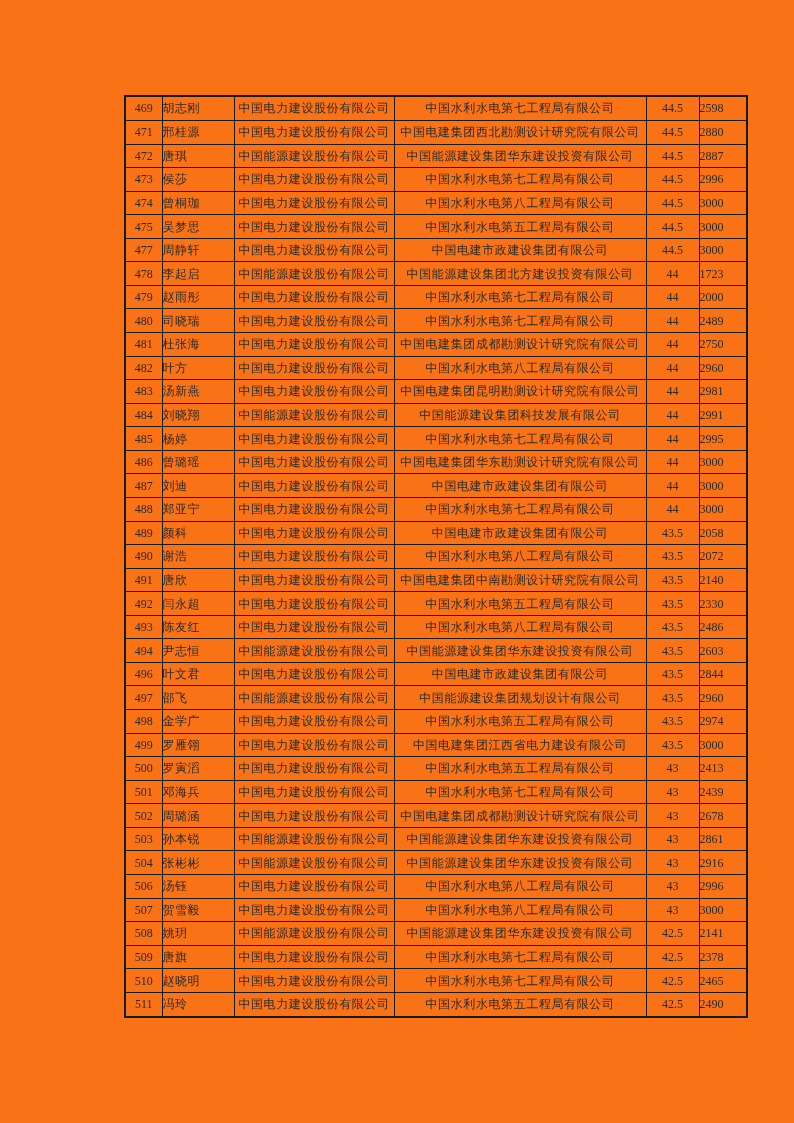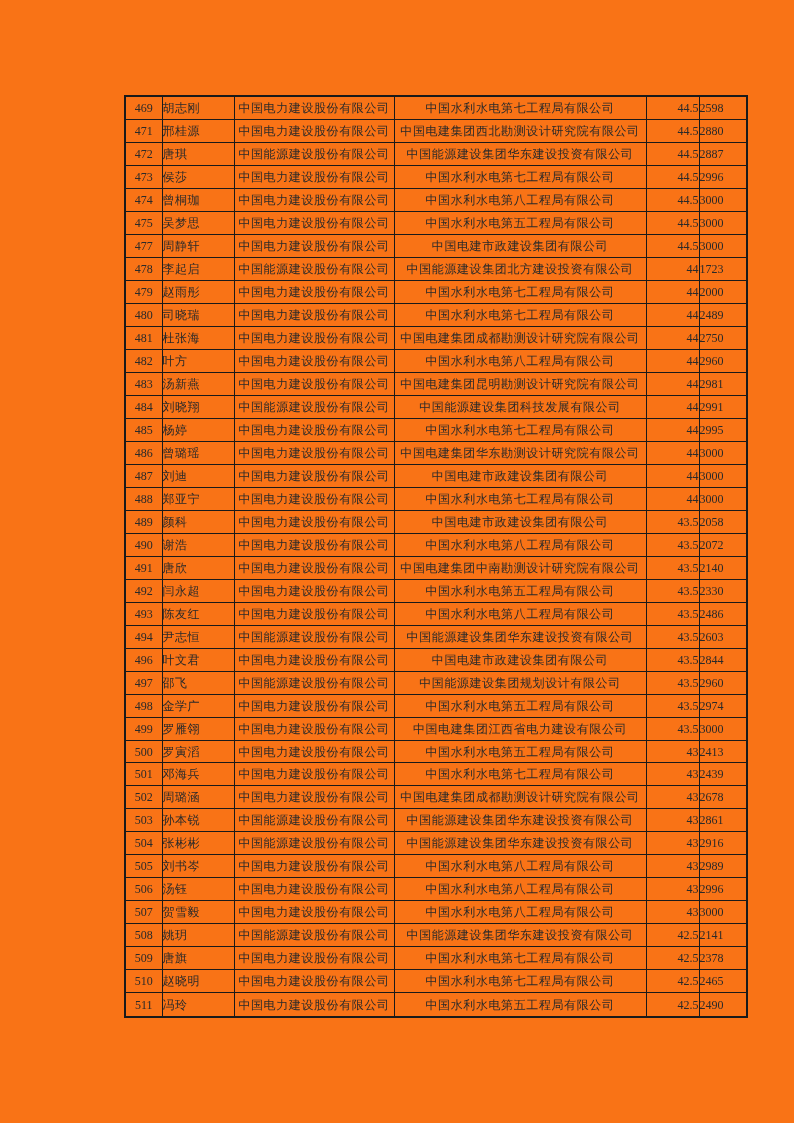--- a/index.html
+++ b/index.html
@@ -32,21 +32,21 @@
     vertical-align: middle;
     white-space: nowrap;
     overflow: hidden;
     line-height: 1;
   }
   table.rank-table { border: 2px solid #1a1a1a; }
   td.c-rank   { text-align: center; }
   td.c-name   { text-align: left; letter-spacing: 0.5px; }
   td.c-company{ text-align: center; padding-left: 7px; letter-spacing: 0.6px; }
   td.c-unit   { text-align: center; padding-left: 8px; letter-spacing: 0.6px; }
-  td.c-score  { text-align: right; margin-left: 22px; }
+  td.c-score  { text-align: center; margin-left: 22px; }
   td.c-quota  { text-align: left; }
 </style>
 </head>
 <body>
 
 <div class="page">
   <table class="rank-table">
     <colgroup>
         <col style="width: 37px;">
         <col style="width: 72px;">
@@ -314,28 +314,20 @@
         </tr>
         <tr>
           <td class="c-rank">504</td>
           <td class="c-name">张彬彬</td>
           <td class="c-company">中国能源建设股份有限公司</td>
           <td class="c-unit">中国能源建设集团华东建设投资有限公司</td>
           <td class="c-score">43</td>
           <td class="c-quota">2916</td>
         </tr>
         <tr>
-          <td class="c-rank">505</td>
-          <td class="c-name">刘书岑</td>
-          <td class="c-company">中国电力建设股份有限公司</td>
-          <td class="c-unit">中国水利水电第八工程局有限公司</td>
-          <td class="c-score">43</td>
-          <td class="c-quota">2989</td>
-        </tr>
-        <tr>
           <td class="c-rank">506</td>
           <td class="c-name">汤钰</td>
           <td class="c-company">中国电力建设股份有限公司</td>
           <td class="c-unit">中国水利水电第八工程局有限公司</td>
           <td class="c-score">43</td>
           <td class="c-quota">2996</td>
         </tr>
         <tr>
           <td class="c-rank">507</td>
           <td class="c-name">贺雪毅</td>

